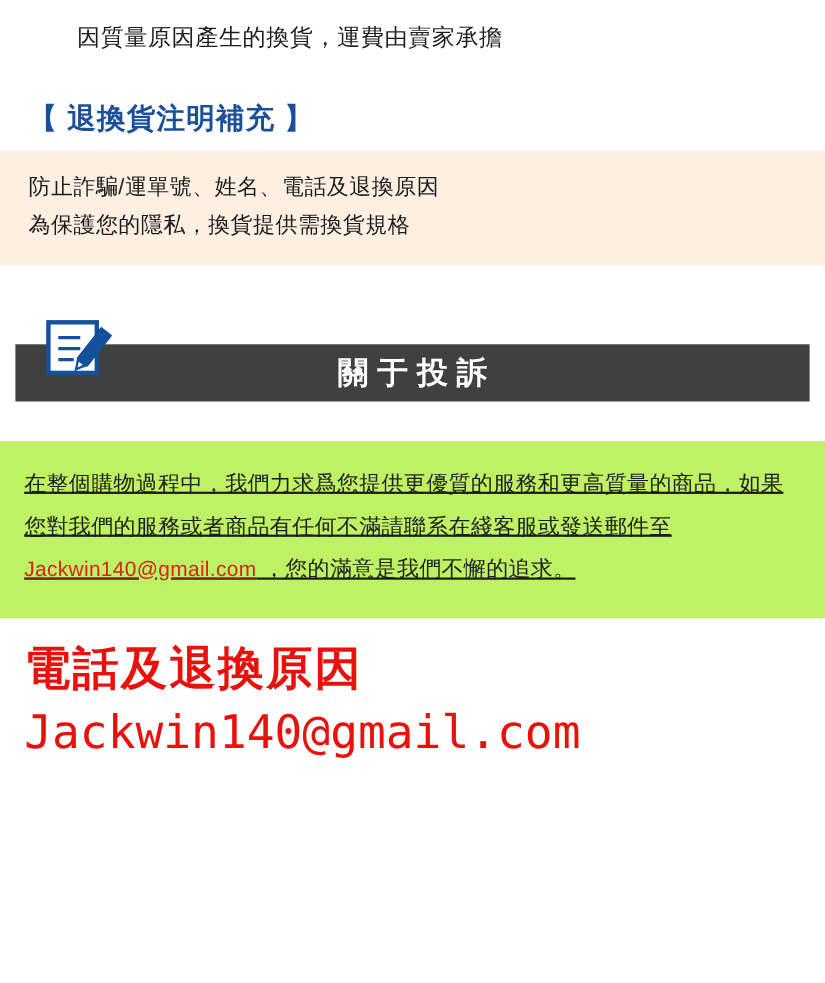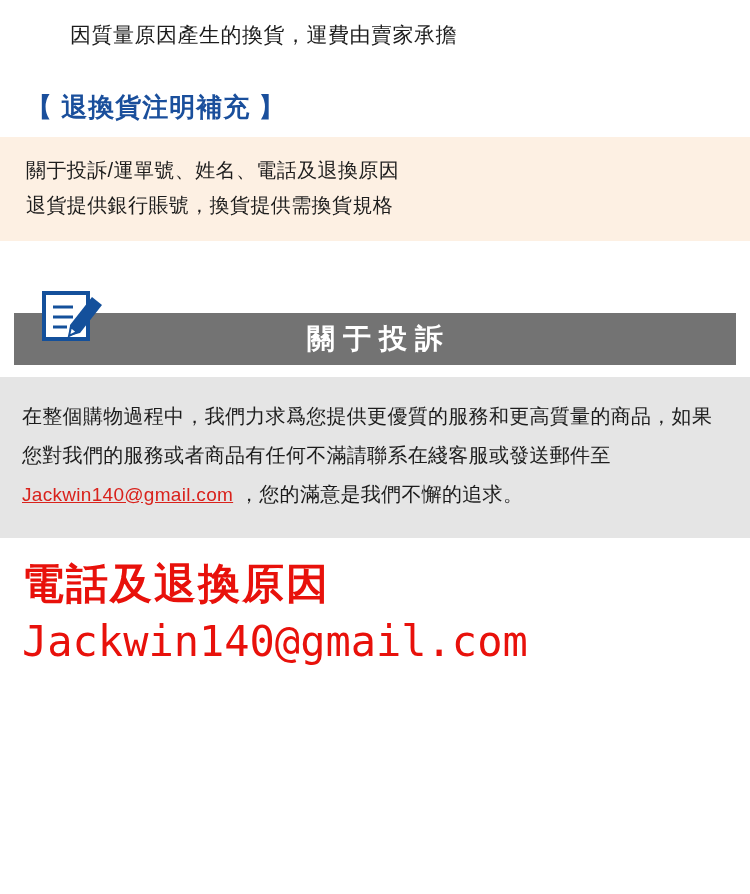--- a/index.html
+++ b/index.html
@@ -65,21 +65,21 @@
     position: relative;
     margin-top: 58px;
     height: 70px;
   }
   .banner {
     position: absolute;
     left: 14px;
     right: 14px;
     top: 14px;
     height: 52px;
-    background: #737373;
+    background: #404040;
     display: flex;
     align-items: center;
     justify-content: center;
   }
   .banner-title {
     color: #ffffff;
     font-size: 28px;
     font-weight: bold;
     letter-spacing: 8px;
     text-indent: 8px;
@@ -88,23 +88,24 @@
     position: absolute;
     left: 40px;
     top: -18px;
     width: 66px;
     height: 66px;
     z-index: 3;
   }
 
   
   .complaint-box {
-    background: #e5e5e5;
-    margin: 8px 0 0 0;
+    background: #bef264;
+    margin: 32px 0 0 0;
     padding: 20px 22px 24px 22px;
+    text-decoration: underline;
   }
   .complaint-p {
     font-size: 20px;
     line-height: 1.95;
     color: #1c1c1c;
     letter-spacing: 0.3px;
   }
   .email-inline {
     color: #d9221c;
     text-decoration: underline;
@@ -136,22 +137,22 @@
 
 <div class="page">
 
   <div class="top-lines">
     <div class="top-line">因質量原因產生的換貨，運費由賣家承擔</div>
   </div>
 
   <div class="bracket-heading">【 退換貨注明補充 】</div>
 
   <div class="note-box">
-    <div class="note-line">關于投訴/運單號、姓名、電話及退換原因</div>
-    <div class="note-line">退貨提供銀行賬號，換貨提供需換貨規格</div>
+    <div class="note-line">防止詐騙/運單號、姓名、電話及退換原因</div>
+    <div class="note-line">為保護您的隱私，換貨提供需換貨規格</div>
   </div>
 
   <div class="banner-wrap">
     <div class="banner">
       <span class="banner-title">關于投訴</span>
     </div>
     <span class="banner-icon">
       <svg width="66" height="66" viewBox="0 0 66 66">
         <rect x="4" y="12" width="44" height="46" fill="#ffffff" stroke="#14509b" stroke-width="4"></rect>
         <line x1="13" y1="26" x2="33" y2="26" stroke="#14509b" stroke-width="3"></line>

